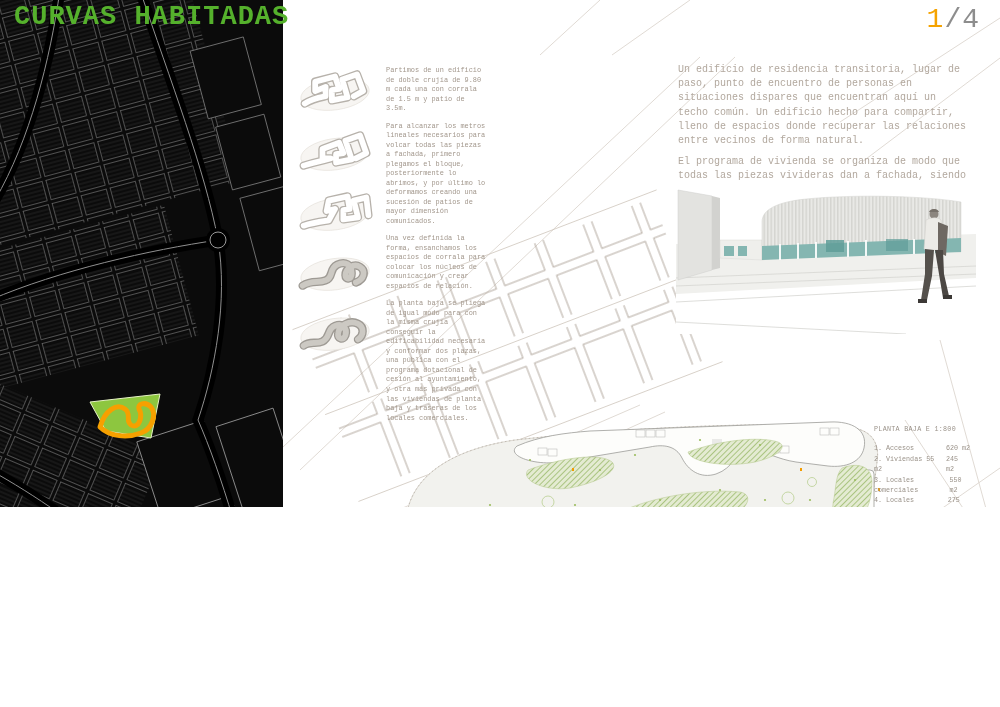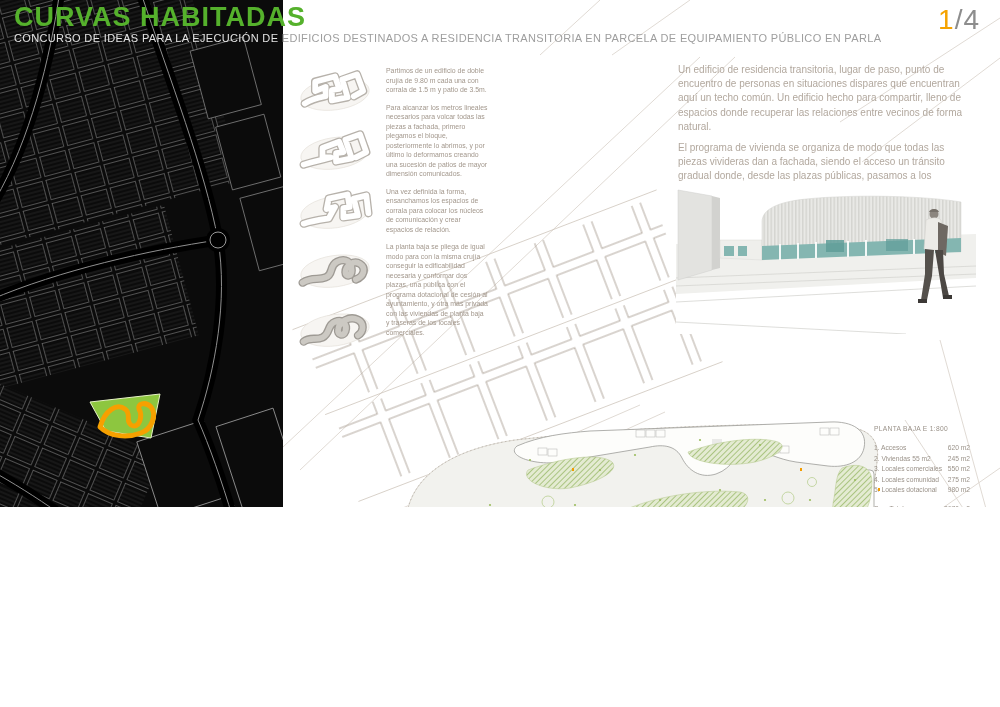--- a/index.html
+++ b/index.html
@@ -1,17 +1,17 @@
 <!DOCTYPE html>
 <html><head>
 <meta charset="utf-8">
 <style>
   html,body{margin:0;padding:0;background:#ffffff;}
   .board{position:relative;width:1000px;height:507px;overflow:hidden;background:#fff;
-         font-family:Liberation Sans, sans-serif;}
+         font-family:Liberation Mono, monospace;}
   .bg-svg{position:absolute;left:0;top:0;width:1000px;height:707px;}
   .map-panel{position:absolute;left:0;top:0;width:283px;height:707px;}
   .map-panel svg{display:block;width:283px;height:707px;}
 
   .header{position:absolute;left:14px;top:3px;white-space:nowrap;}
   .title{font-size:27px;font-weight:700;letter-spacing:1px;color:#55b12c;line-height:1.05;}
   .subtitle{font-size:11px;letter-spacing:.35px;margin-top:1px;}
   .sub-on-black{color:#e3e3e3;}
   .sub-on-white{color:#9e9e9e;}
 
@@ -277,21 +277,20 @@
 
       <g>
         <path d="M90,402 L160,394 L151,438 L106,431 Z" fill="#8dc63f" stroke="#e7f2c6" stroke-width="1" stroke-linejoin="round"></path>
         <path d="M100,427 C105,410 117,403 125,409 C132,414 125,421 131,425 C139,430 143,416 139,409 C137,404 145,401 151,407 C157,415 152,429 141,433 C128,438 110,437 100,427 Z" fill="none" stroke="#f6a000" stroke-width="5" stroke-linejoin="round" stroke-linecap="round"></path>
       </g>
     </svg>
   </div>
 
   <div class="header">
     <div class="title">CURVAS HABITADAS</div>
-    <div class="subtitle"><span class="sub-on-black">CONCURSO DE IDEAS PARA LA EJECUCIÓN DE</span><span class="sub-on-white"> EDIFICIOS DESTINADOS A RESIDENCIA TRANSITORIA EN PARCELA DE EQUIPAMIENTO PÚBLICO EN PARLA</span></div>
   </div>
 
   <div class="page-num"><span class="cur">1</span><span>/4</span></div>
 
   <div class="diagrams">
     <svg class="diagram" width="76" height="48" viewBox="0 0 72 46">
       <ellipse cx="36" cy="27" rx="33" ry="15" fill="#f7f5f2" stroke="#e7e2dc" stroke-width="0.7" transform="rotate(-8 36 27)"></ellipse>
       <path d="M7,36 C15,31 22,30 27,29 L27,20 L17,24 L17,15 L36,10 L40,22 L33,23 L33,33 L48,30 L43,13 L57,8 L63,24 L54,29" fill="none" stroke="#b7b2ab" stroke-width="8" stroke-linejoin="round" stroke-linecap="round"></path>
       <path d="M7,36 C15,31 22,30 27,29 L27,20 L17,24 L17,15 L36,10 L40,22 L33,23 L33,33 L48,30 L43,13 L57,8 L63,24 L54,29" fill="none" stroke="#ffffff" stroke-width="5.5" stroke-linejoin="round" stroke-linecap="round"></path>
     </svg>

